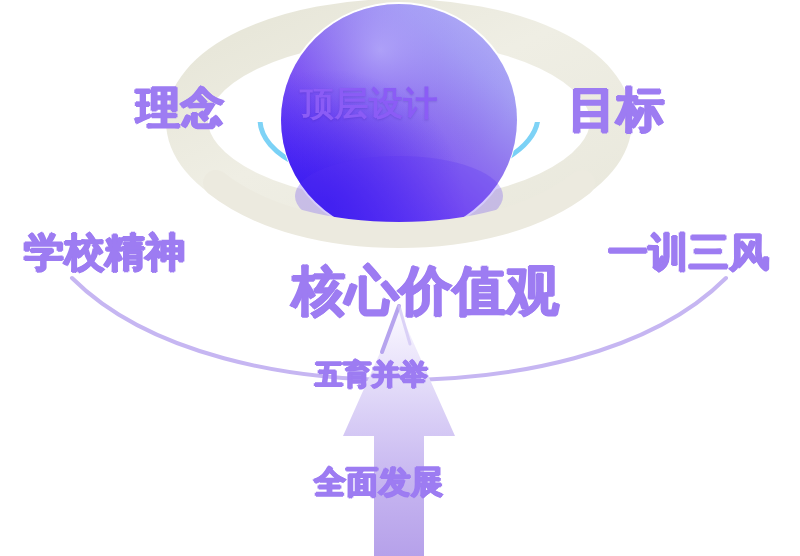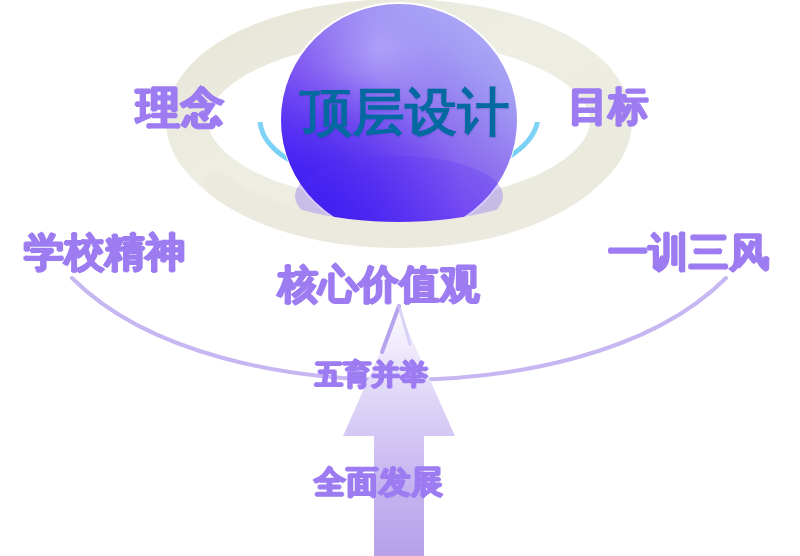--- a/index.html
+++ b/index.html
@@ -36,32 +36,32 @@
   }
   .label-purple {
     color: #9d7cf2;
     text-shadow:
        1.2px 0 0 #9d7cf2,
       -1.2px 0 0 #9d7cf2,
        0 1.2px 0 #9d7cf2,
        0 -1.2px 0 #9d7cf2;
   }
   .lbl-linian   { left: 136px; top: 86px;  font-size: 44px; }
-  .lbl-mubiao   { left: 568px; top: 86px;  font-size: 40px; }
+  .lbl-mubiao   { left: 568px; top: 86px;  font-size: 48px; }
   .lbl-xuexiao  { left: 24px;  top: 232px; font-size: 40px; }
   .lbl-yixun    { left: 608px; top: 232px; font-size: 40px; text-align: right; }
-  .lbl-hexin    { left: 278px; top: 264px; font-size: 40px; }
+  .lbl-hexin    { left: 292px; top: 264px; font-size: 53px; }
   .lbl-wuyu     { left: 315px; top: 361px; font-size: 28px; }
   .lbl-quanmian { left: 314px; top: 466px; font-size: 32px; }
 
   .lbl-center {
     left: 300px;
     top: 86px;
-    font-size: 52px;
-    color: #0369a1;
+    font-size: 34px;
+    color: #8b5cf6;
     letter-spacing: 0.5px;
     text-shadow: 0 1px 2px rgba(60,30,160,0.22);
   }
   .z-above { z-index: 40; }
   .z-top   { z-index: 60; }
 </style>
 </head>
 <body>
 
 <div id="stage">

